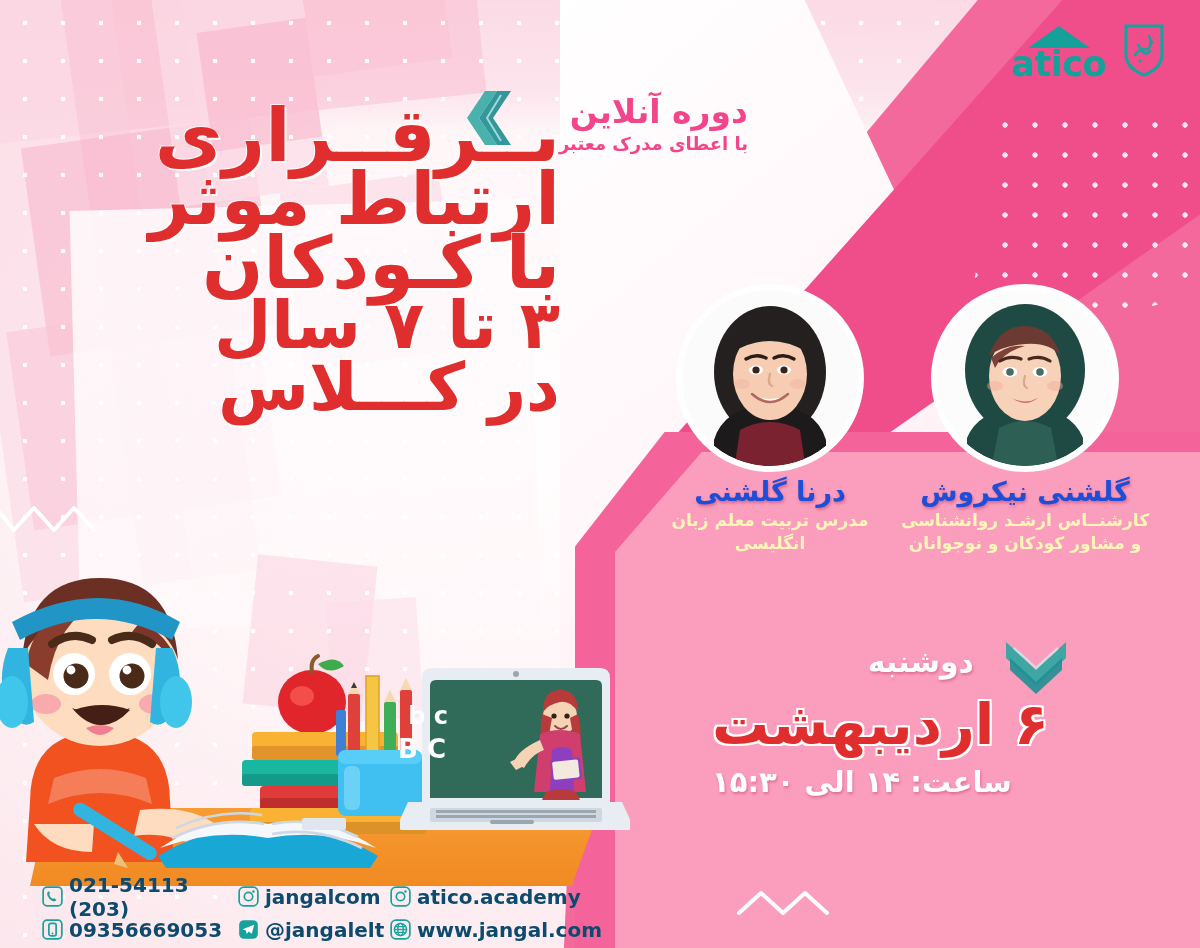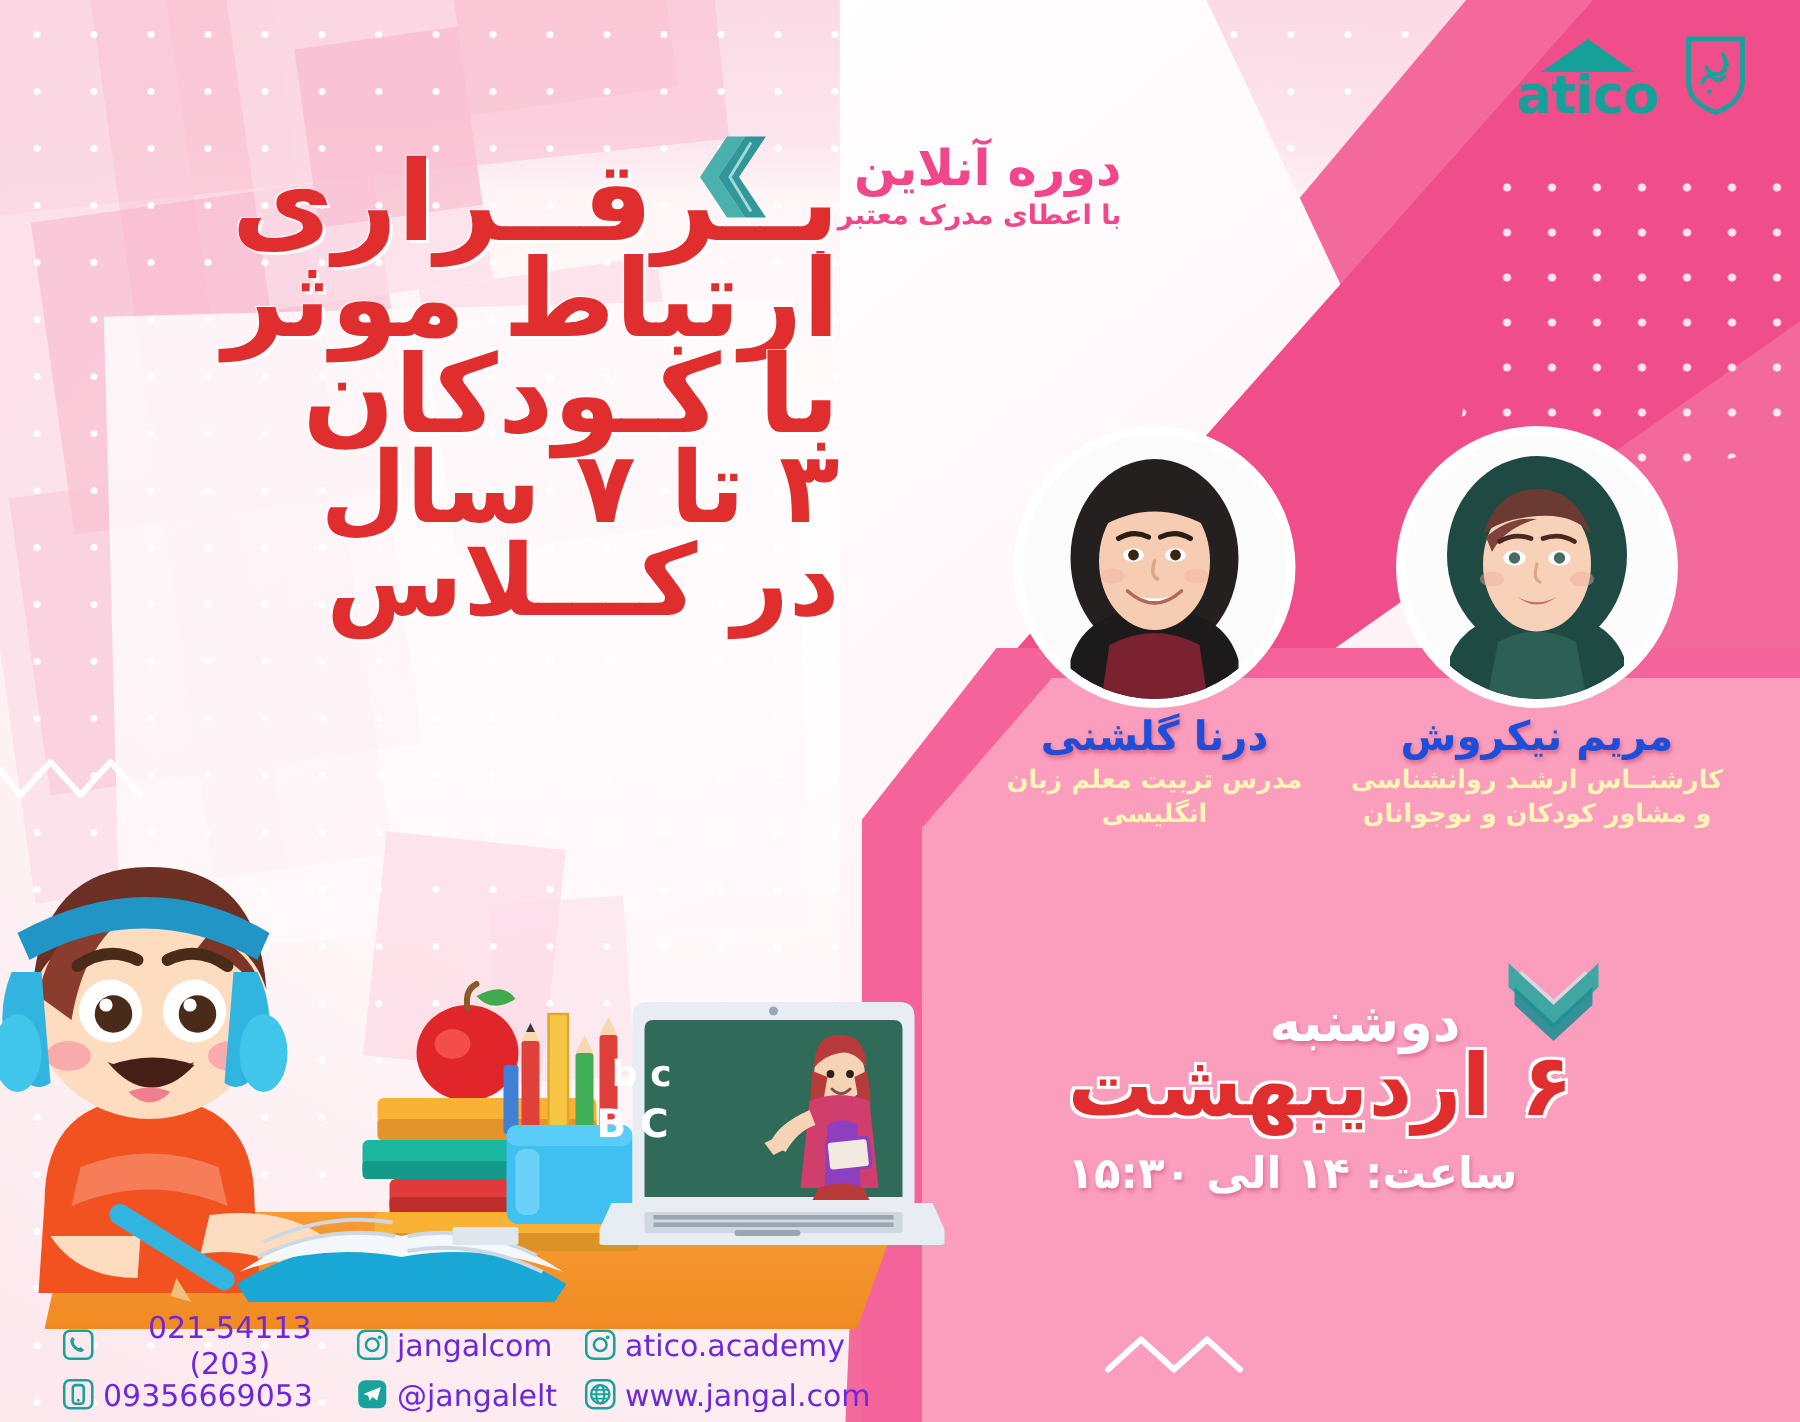--- a/index.html
+++ b/index.html
@@ -87,22 +87,22 @@
   
   .inst{position:absolute;text-align:center;direction:rtl;}
   .photo{width:176px;height:176px;border-radius:50%;overflow:hidden;position:relative;
      background:#ffffff;box-shadow:0 0 0 6px #ffffff;}
   .pname{margin-top:10px;font-size:27px;font-weight:700;color:#1d4ed8;
      text-shadow:1px 2px 3px rgba(180,40,90,.45);white-space:nowrap;}
   .prole{margin-top:2px;font-size:17px;font-weight:700;color:#fff6b8;line-height:1.35;}
 
   
   .dateblk{position:absolute;right:58px;top:640px;width:430px;text-align:left;direction:rtl;}
-  .weekday{font-size:36px;font-weight:700;color:#ffffff;text-shadow:1px 2px 3px rgba(180,40,90,.4);
-     position:absolute;right:168px;top:22px;}
+  .weekday{font-size:30px;font-weight:700;color:#ffffff;text-shadow:1px 2px 3px rgba(180,40,90,.4);
+     position:absolute;right:168px;top:4px;}
   .chev-teal2{position:absolute;right:70px;top:-8px;width:72px;height:70px;}
   .bigdate{font-size:57px;font-weight:700;color:#e02e2e;line-height:1;
      text-shadow:2px 2px 0 #fff,-2px -2px 0 #fff,2px -2px 0 #fff,-2px 2px 0 #fff;
      margin-top:56px;text-align:left;}
   .timetxt{margin-top:12px;font-size:29px;font-weight:700;color:#ffffff;
      text-shadow:1px 2px 3px rgba(180,40,90,.4);text-align:left;}
 
   
   .zig{position:absolute;}
   .zig svg{display:block;}
@@ -110,22 +110,22 @@
   
   .illus{position:absolute;left:0;bottom:62px;width:640px;height:340px;}
   .desk{position:absolute;left:30px;bottom:0;width:570px;height:78px;
      background:linear-gradient(180deg,#f79b33 0%,#f18a22 100%);
      clip-path:polygon(3% 0%,100% 0%,95% 100%,0% 100%);}
 
   
   .footer{position:absolute;left:0;bottom:0;width:640px;height:72px;
      direction:ltr;padding:4px 0 0 42px;box-sizing:border-box;}
   .frow{display:flex;align-items:center;gap:0;height:33px;}
-  .fitem{display:flex;align-items:center;gap:6px;color:#6d28d9;
-     font-size:20px;font-weight:400;font-family:"DejaVu Sans","Liberation Sans",sans-serif;text-align:center;}
+  .fitem{display:flex;align-items:center;gap:6px;color:#0c4a6e;
+     font-size:20px;font-weight:700;font-family:"DejaVu Sans","Liberation Sans",sans-serif;}
   .fitem .ic{width:21px;height:21px;flex:0 0 21px;}
   .fi-w1{width:196px;}
   .fi-w2{width:152px;}
 </style>
 </head>
 <body>
 
 <div id="poster">
 
   <div class="bg-base"></div>
@@ -260,21 +260,21 @@
           <circle cx="103" cy="82" r="3.8" fill="#4a6b63"></circle>
           <path d="M63 71 q10 -6 21 -2" stroke="#48281f" stroke-width="3.2" fill="none" stroke-linecap="round"></path>
           <path d="M92 69 q11 -4 21 2" stroke="#48281f" stroke-width="3.2" fill="none" stroke-linecap="round"></path>
           <path d="M88 86 q-3 10 2 12" stroke="#dba88b" stroke-width="2.2" fill="none" stroke-linecap="round"></path>
           <path d="M75 108 q13 7 26 0 q-13 10 -26 0Z" fill="#c46e72"></path>
           <ellipse cx="58" cy="96" rx="8" ry="5" fill="#f0ab9c" opacity=".45"></ellipse>
           <ellipse cx="118" cy="96" rx="8" ry="5" fill="#f0ab9c" opacity=".45"></ellipse>
         </g>
       </svg>
     </div>
-    <div class="pname">مریم نیکروش</div>
+    <div class="pname">گلشنی نیکروش</div>
     <div class="prole">کارشنــاس ارشـد روانشناسی</div>
     <div class="prole" style="margin-top:0">و مشاور کودکان و نوجوانان</div>
   </div>
 
   <div class="dateblk">
     <svg class="chev-teal2" viewBox="0 0 72 70">
       <path d="M6 10 L36 38 L66 10 L66 26 L36 54 L6 26 Z" fill="#2aa6a0" opacity=".9"></path>
       <path d="M10 26 L36 50 L62 26 L62 38 L36 62 L10 38 Z" fill="#1f8f92" opacity=".9"></path>
       <path d="M14 16 L36 36 L58 16" fill="none" stroke="#cbece9" stroke-width="2.4" opacity=".75"></path>
     </svg>

